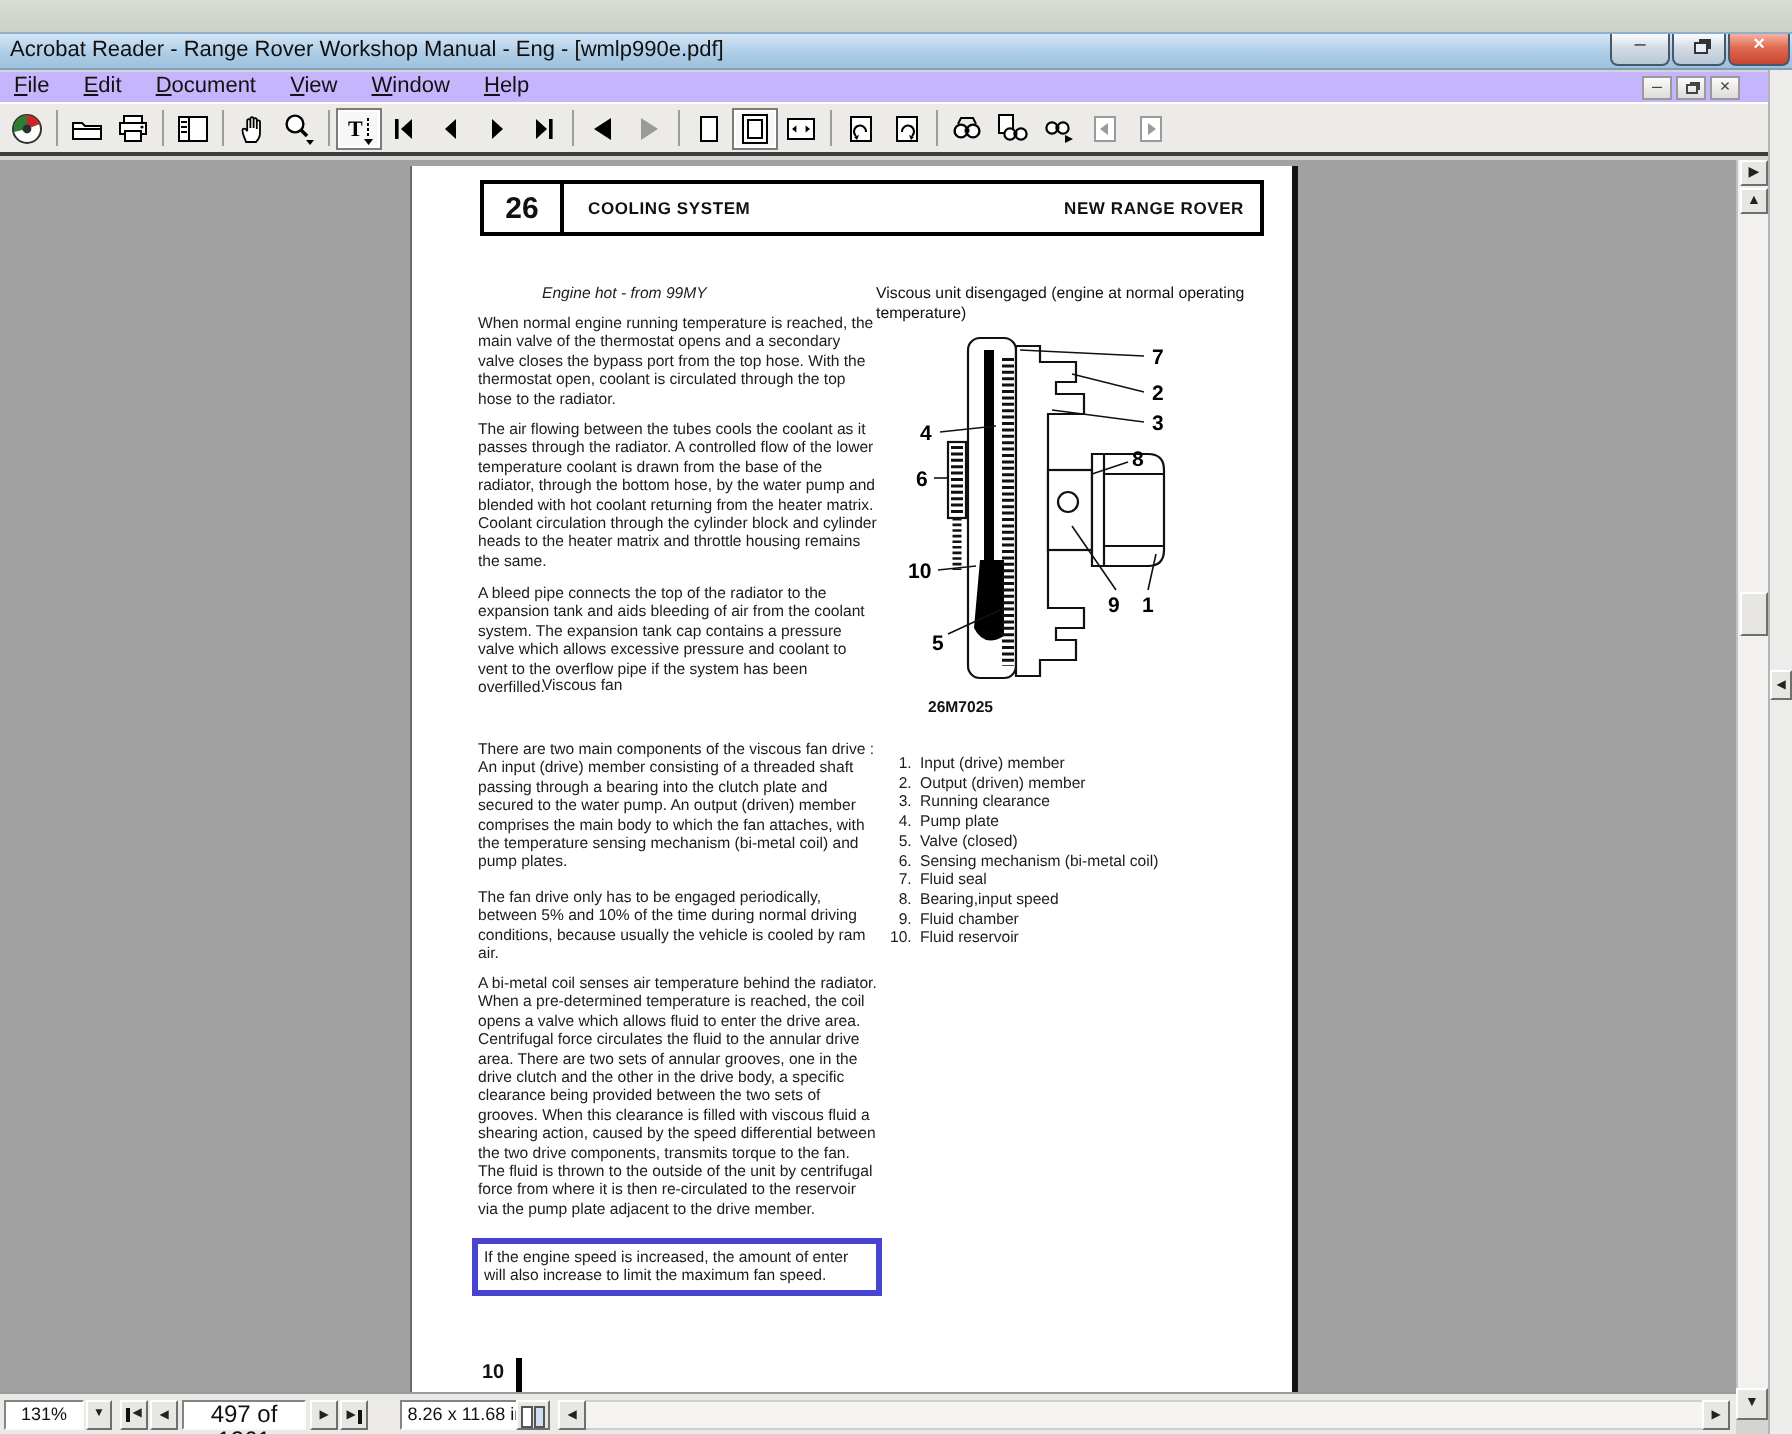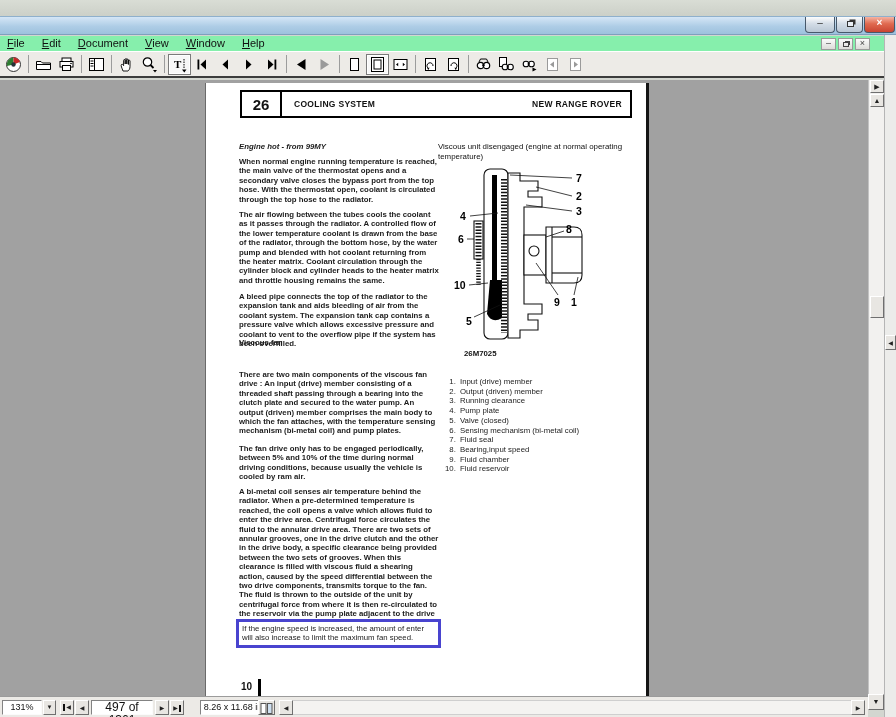--- a/index.html
+++ b/index.html
@@ -19,21 +19,21 @@
     color:#333; text-align:center; font-size:10px; line-height:13px; }
   .win-btn .g { display:inline-block; transform:translateY(-1px); }
   .wb-min { left:805px; width:30px; }
   .wb-max { left:836px; width:27px; }
   .wb-close { left:864px; width:31px; background:linear-gradient(#f5b3a2,#e06a50 45%,#c94432);
     color:#fff; font-weight:bold; }
   .restore-box { display:inline-block; width:7px; height:6px; border:1px solid #333;
     box-shadow:2px -2px 0 -0.5px #333; margin-top:4px; margin-left:2px; background:#e8eef5; }
 
   
-  .menubar { position:absolute; top:36px; left:0; width:884px; height:15px; background:#86efac;
+  .menubar { position:absolute; top:36px; left:0; width:884px; height:15px; background:#c4b5fd;
     font-size:11px; color:#111; }
   .menu-item { display:inline-block; padding:0 7px; line-height:15px; }
   .menu-item::first-letter { text-decoration:underline; }
   .mdi-controls { position:absolute; right:14px; top:2px; display:flex; gap:2px; }
   .mdi-btn { width:15px; height:12px; background:linear-gradient(#fbfbfb,#dddcd9);
     border:1px solid #9a9a9a; font-size:9px; line-height:9px; text-align:center; color:#444; }
   .mdi-restore { display:inline-block; width:6px; height:5px; border:1px solid #444;
     box-shadow:1.5px -1.5px 0 -0.5px #444; margin-top:3px; }
 
   
@@ -51,22 +51,22 @@
   .page { position:absolute; left:205px; top:3px; width:444px; height:613px; background:#fff;
     border-left:1px solid #6a6a6a; border-right:3px solid #141414; }
 
   .hdrbox { position:absolute; left:34px; top:7px; width:392px; height:28px;
     border:2px solid #000; display:flex; align-items:center; background:#fff; }
   .hdr-num { width:38px; text-align:center; font-size:15px; font-weight:bold; }
   .hdr-div { width:2px; align-self:stretch; background:#000; }
   .hdr-title { font-size:8.5px; font-weight:bold; letter-spacing:.3px; padding-left:12px; }
   .hdr-right { margin-left:auto; font-size:8.5px; font-weight:bold; letter-spacing:.3px; padding-right:8px; }
 
-  .p, .ph { position:absolute; left:33px; width:200px; font-size:7.8px; line-height:9.4px; color:#1c1c1c;font-weight:bold; }
-  .ph { font-weight:bold; }
+  .p, .ph { position:absolute; left:33px; width:200px; font-size:7.8px; line-height:9.4px; color:#1c1c1c; }
+  .ph { font-weight:normal;margin-left:32px; }
   .ph.it { font-style:italic; }
   .hl { position:absolute; left:30px; top:536px; width:205px; border:3px solid #4944cf;
     padding:2px 3px; font-size:7.8px; line-height:9.4px; color:#1c1c1c; background:#fff; }
 
   .rhead { position:absolute; left:232px; top:59px; width:197px; font-size:7.9px;
     font-weight:normal; line-height:9.5px; }
   .figure { position:absolute; left:248px; top:82px; width:146px; height:182px; }
   .figcode { position:absolute; left:258px; top:266px; font-size:7.8px; font-weight:bold; }
   .legend { position:absolute; left:238px; top:294px; width:190px; }
   .legend ol { margin-left:14px; font-size:7.8px; line-height:9.7px; color:#1c1c1c; }
@@ -113,20 +113,21 @@
   .hs-right { left:851px; width:14px; }
   .bar-glyph { display:inline-flex; align-items:center; gap:1px; justify-content:center; }
   .vbar { display:inline-block; width:2px; height:7px; background:#111; }
 </style>
 </head>
 <body>
 
 <div class="desktop-strip"></div>
 
 <div class="titlebar">
+  <div class="title-text">Acrobat Reader - Range Rover Workshop Manual - Eng - [wmlp990e.pdf]</div>
   <div class="win-btn wb-min"><span class="g">–</span></div>
   <div class="win-btn wb-max"><span class="restore-box"></span></div>
   <div class="win-btn wb-close"><span class="g">×</span></div>
 </div>
 
 <div class="menubar">
   <span class="menu-item">File</span>
   <span class="menu-item">Edit</span>
   <span class="menu-item">Document</span>
   <span class="menu-item">View</span>

